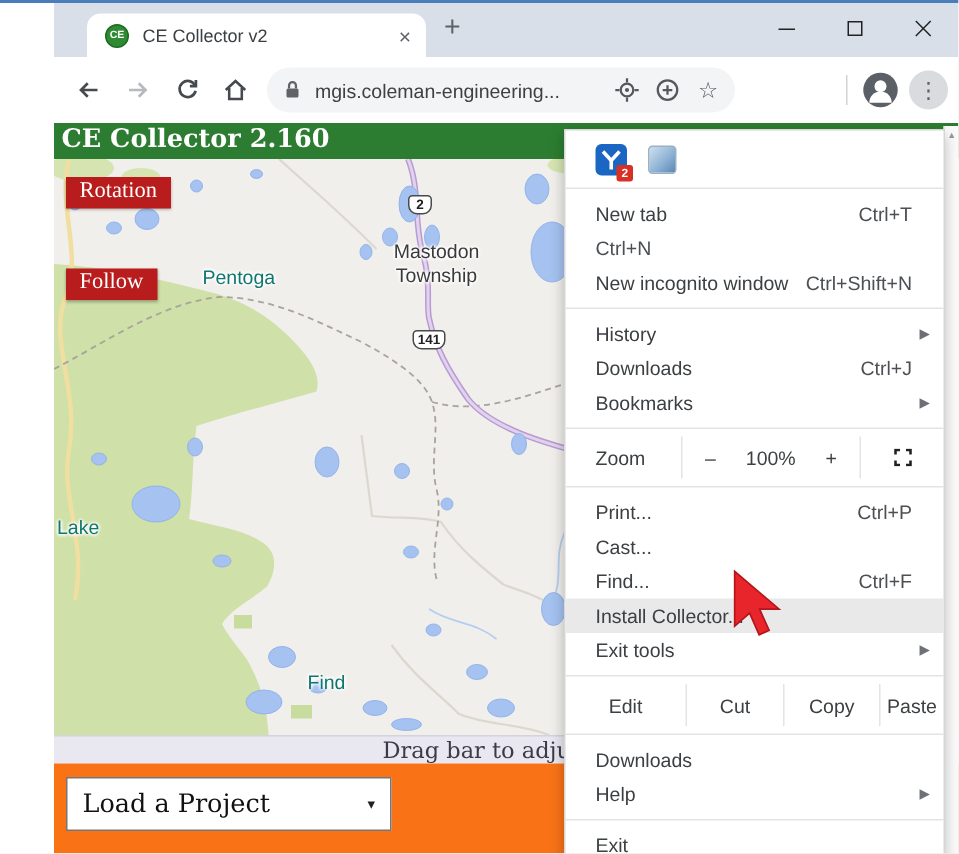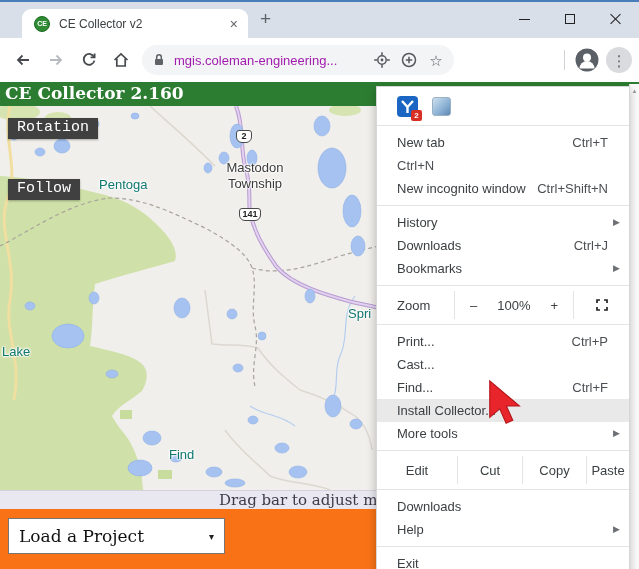--- a/index.html
+++ b/index.html
@@ -1,20 +1,21 @@
 <!DOCTYPE html>
 <html><head>
 <meta charset="utf-8">
 <style>
   * { margin:0; padding:0; box-sizing:border-box; }
   body { background:#fff; font-family:"Liberation Sans", sans-serif; }
   .window {
     position:relative; width:639px; height:569px; overflow:hidden;
     background:#fff; border-top:2px solid #4a7ebb;
     font-family:"Liberation Sans", sans-serif;
+    padding-left:36px;
   }
   
   .tabstrip { position:relative; height:36px; background:#d8dfe9; }
   .tab {
     position:absolute; left:22px; top:7px; width:226px; height:29px;
     background:#fff; border-radius:9px 9px 0 0; display:flex; align-items:center;
   }
   .favicon {
     width:16px; height:16px; margin-left:12px; border-radius:50%;
     background:#2e8b33; border:1px solid #1d6a22;
@@ -35,56 +36,56 @@
   .glyph-close:before { transform:rotate(45deg); }
   .glyph-close:after  { transform:rotate(-45deg); }
   
   .toolbar { position:relative; height:44px; background:#fff; display:flex; align-items:center; }
   .tb-icon { width:20px; height:20px; flex:0 0 auto; display:flex; align-items:center; justify-content:center; }
   .i-back { margin-left:13px; } .i-fwd { margin-left:13px; } .i-reload { margin-left:13px; } .i-home { margin-left:12px; }
   .omnibox {
     margin-left:11px; width:312px; height:30px; background:#f3f4f6; border-radius:15px;
     display:flex; align-items:center; padding:0 9px;
   }
-  .url { margin-left:7px; font-size:13px; color:#a21caf; white-space:nowrap; flex:1; }
+  .url { margin-left:7px; font-size:13px; color:#404040; white-space:nowrap; flex:1; }
   .omni-ic { width:18px; height:18px; margin-left:9px; display:flex; align-items:center; justify-content:center; }
   .star-glyph { font-size:15px; color:#55585c; line-height:1; }
   .tb-sep { width:1px; height:20px; background:#d0d3d8; margin-left:auto; }
   .avatar { width:24px; height:24px; margin-left:10px; border-radius:50%; overflow:hidden; }
   .kebab-btn {
     width:26px; height:26px; margin-left:7px; margin-right:7px; border-radius:50%;
     background:#d9dbde; display:flex; align-items:center; justify-content:center;
   }
   .kebab-glyph { font-size:15px; color:#5f6368; line-height:1; }
   
   .app-header {
     height:24px; background:#2c7d31; color:#fff; padding-left:5px;
     font-family:"DejaVu Serif", serif; font-weight:bold; font-size:17px; line-height:23px;
   }
   .map { position:relative; height:384px; background:#f0efeb; overflow:hidden; }
   .map-svg { position:absolute; left:0; top:0; }
   .map-btn {
-    position:absolute; left:8px; background:#404040; color:#fff;
-    font-family:Liberation Mono, monospace; font-size:15px; padding:1px 9px 3px 9px;
+    position:absolute; left:8px; background:#b91c1c; color:#fff;
+    font-family:Liberation Serif, serif; font-size:15px; padding:1px 9px 3px 9px;
     box-shadow:0 1px 2px rgba(0,0,0,.3);
   }
   .btn-rotation { top:12px; } .btn-compass { top:43px; } .btn-follow { top:73px; }
   .map-label {
     position:absolute; font-size:13px; color:#0f766e; white-space:nowrap;
     text-shadow:0 1px 2px #fff, 0 -1px 2px #fff, 1px 0 2px #fff, -1px 0 2px #fff;
   }
   .lbl-mastodon { left:205px; top:54px; width:100px; text-align:center; white-space:normal; line-height:1.2; color:#3a3a3a; }
   .lbl-pentoga { left:99px; top:71px; } .lbl-lake { left:2px; top:238px; }
   .lbl-spri { left:348px; top:200px; } .lbl-fence { left:169px; top:341px; }
   .shield {
     position:absolute; background:#fff; border:1px solid #4a4a4a; border-radius:3px 3px 6px 6px;
     font-size:9px; font-weight:bold; color:#222; text-align:center; line-height:11px;
   }
   .shield-2 { left:236px; top:24px; width:16px; height:13px; }
-  .shield-141 { left:239px; top:102px; width:22px; height:13px; }
+  .shield-141 { left:239px; top:114px; width:22px; height:13px; }
   .dragbar { position:relative; height:19px; background:#e9e7ef; border-top:1px solid #d5d2de; }
   .dragbar-text {
     position:absolute; left:219px; top:0; font-family:"DejaVu Serif", serif;
     font-size:15px; color:#3b3b47; line-height:18px; white-space:nowrap;
   }
   .bottombar { position:relative; height:60px; background:#f97316; }
   .project-select {
     position:absolute; left:8px; top:9px; width:217px; height:36px;
     border:1px solid #767676; background:#fff; display:flex; align-items:center;
     justify-content:space-between; padding:0 10px;
@@ -373,21 +374,21 @@
       <span class="lbl">Cast...</span>
     </div>
     <div class="mi">
       <span class="lbl">Find...</span>
       <span class="sc">Ctrl+F</span>
     </div>
     <div class="mi hl">
       <span class="lbl">Install Collector...</span>
     </div>
     <div class="mi">
-      <span class="lbl">More tools</span>
+      <span class="lbl">Exit tools</span>
       <span class="arr">▶</span>
     </div>
     <div class="mdiv"></div>
 
     <div class="editrow">
       <div class="er er-1">Edit</div>
       <div class="er er-2">Cut</div>
       <div class="er er-3">Copy</div>
       <div class="er er-4">Paste</div>
     </div>

